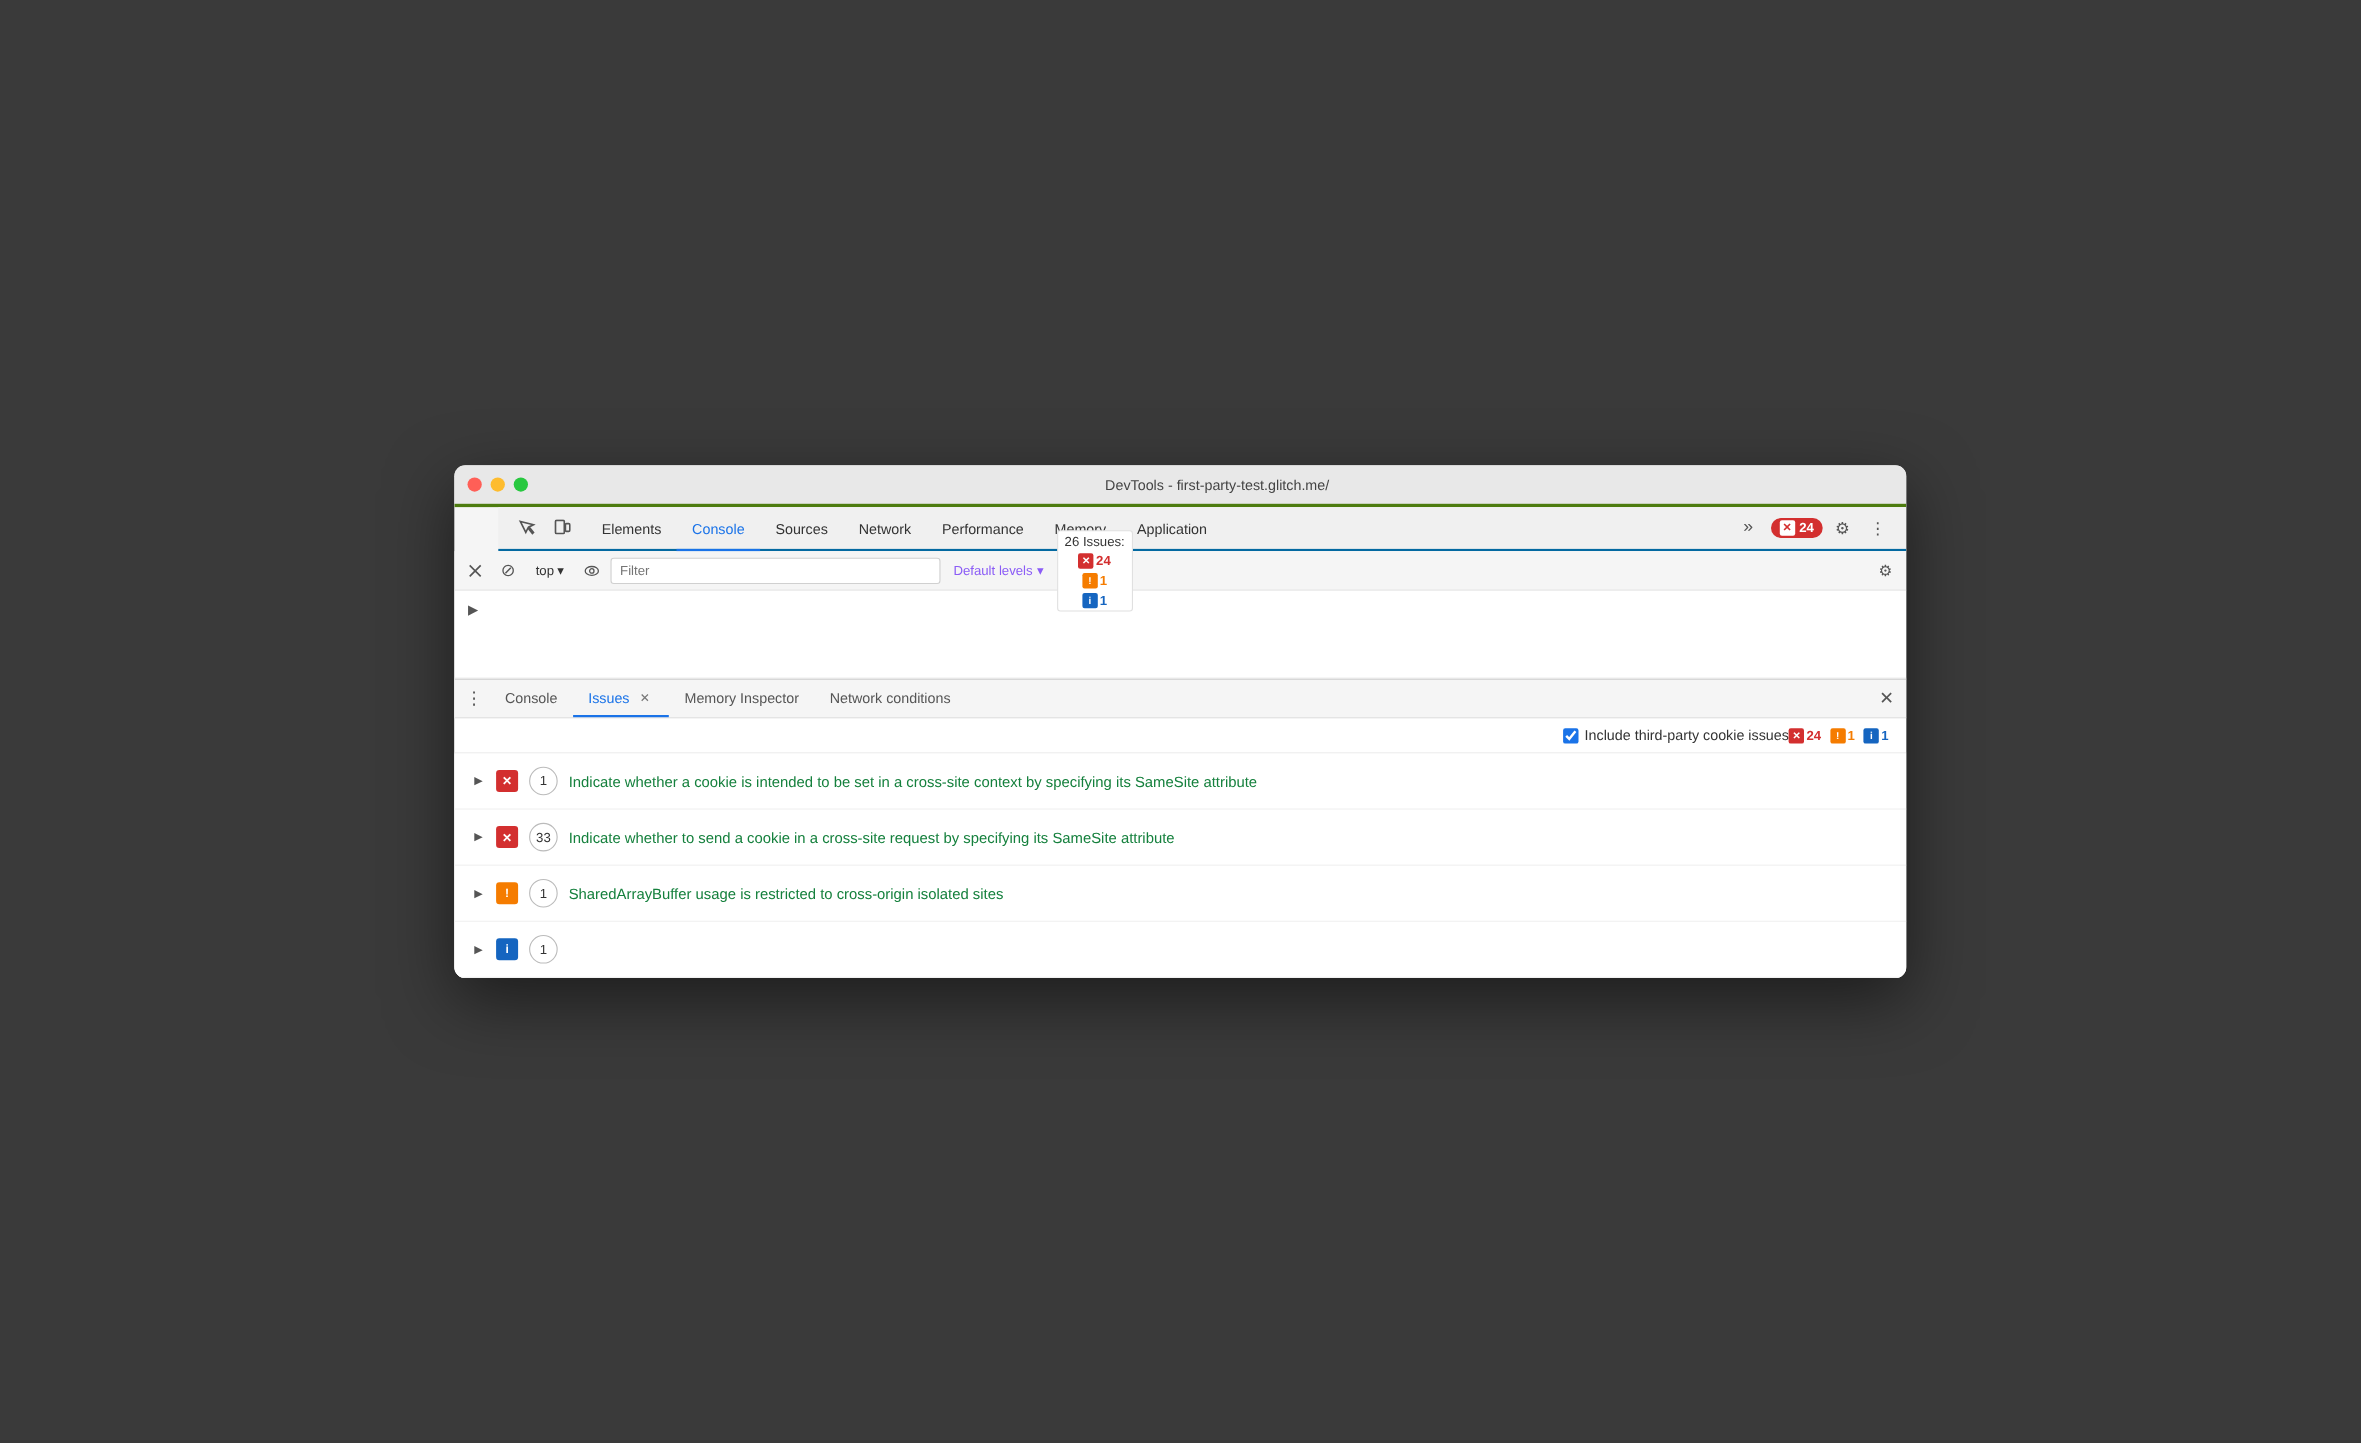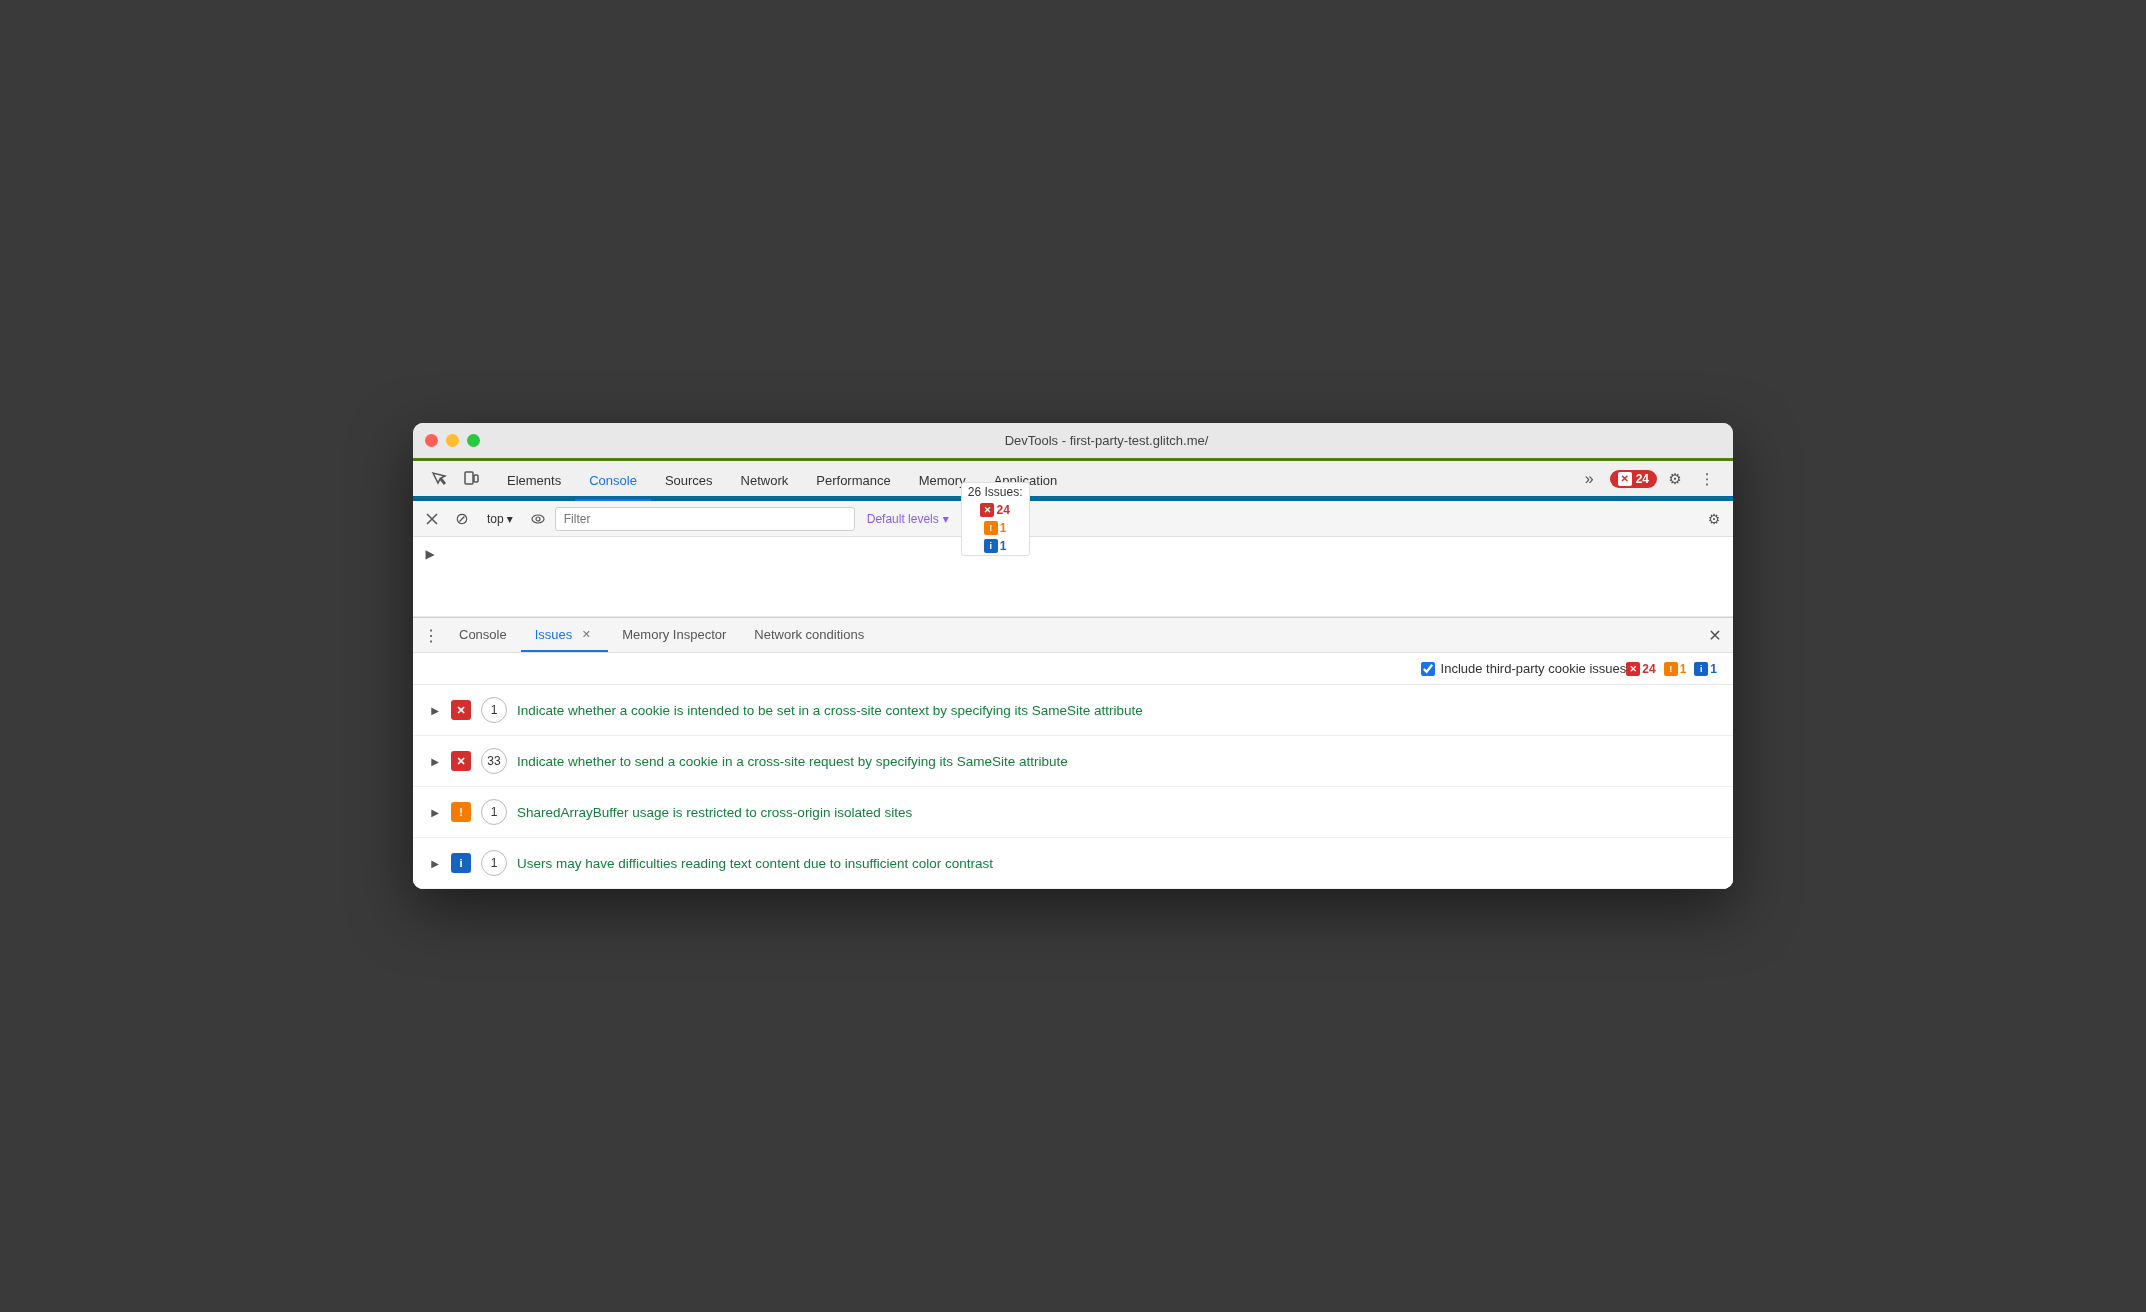--- a/index.html
+++ b/index.html
@@ -43,25 +43,26 @@
     .traffic-light.maximize { background: #28c840; }
     .titlebar-title {
       flex: 1;
       text-align: center;
       font-size: 13px;
       color: #444;
     }
     
     .devtools-tabs {
       background: #f0f0f0;
-      border-bottom: 5px solid #0369a1;
+      border-bottom: 2px solid #0369a1;
       display: flex;
       align-items: stretch;
       height: 40px;
       padding: 0 4px;
+      margin-left: 40px;
     }
     .devtools-tab-left-icons {
       display: flex;
       align-items: center;
       gap: 4px;
       padding: 0 8px;
     }
     .icon-btn {
       width: 28px;
       height: 28px;
@@ -605,17 +606,16 @@
         </div>
         <div class="issue-text">SharedArrayBuffer usage is restricted to cross-origin isolated sites</div>
       </div>
 
       <div class="issue-row">
         <div class="issue-expand">▶</div>
         <div class="issue-type-badge issue-type-info">i</div>
         <div class="issue-count-bubble">
           <span>1</span>
         </div>
-        <div class="issue-text">Users may have difficulties reading text content due to insufficient color contrast</div>
       </div>
     </div>
   </div>
 </div>
 
 </body></html>

